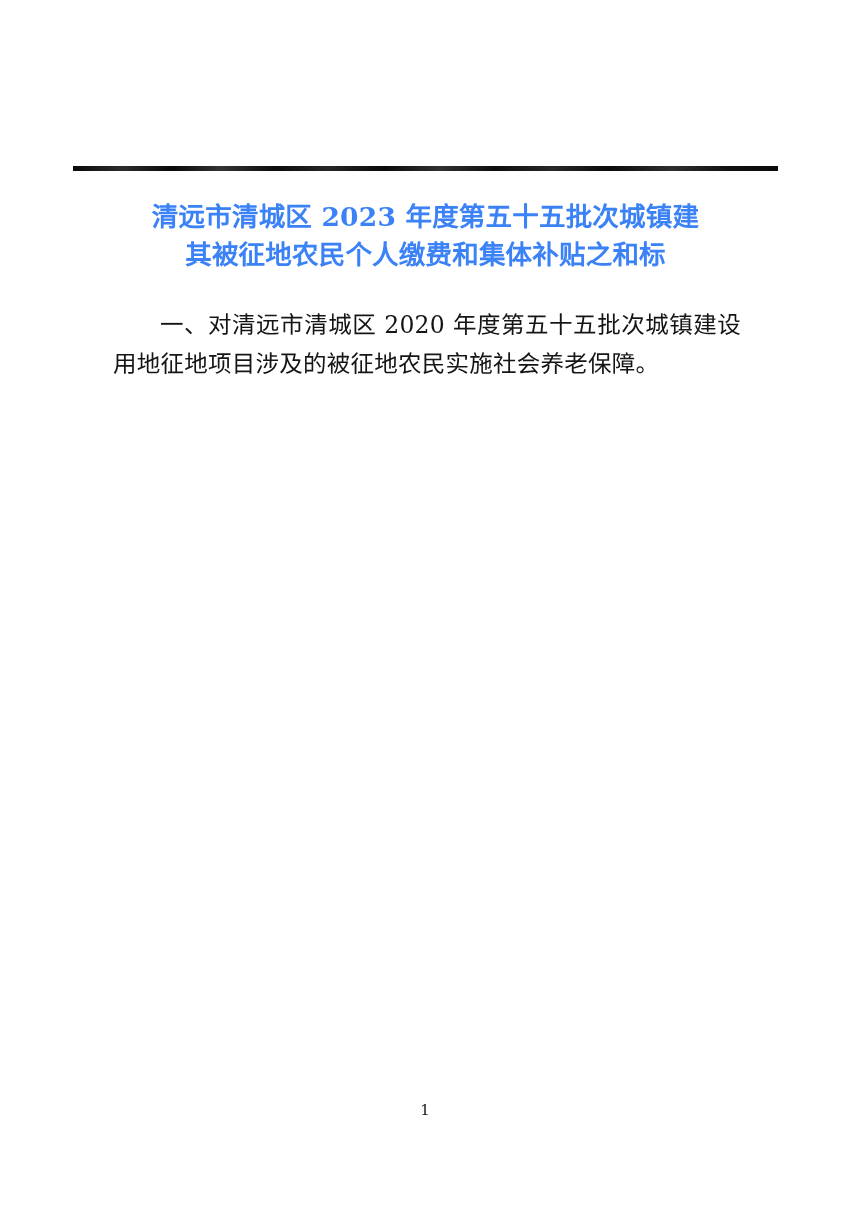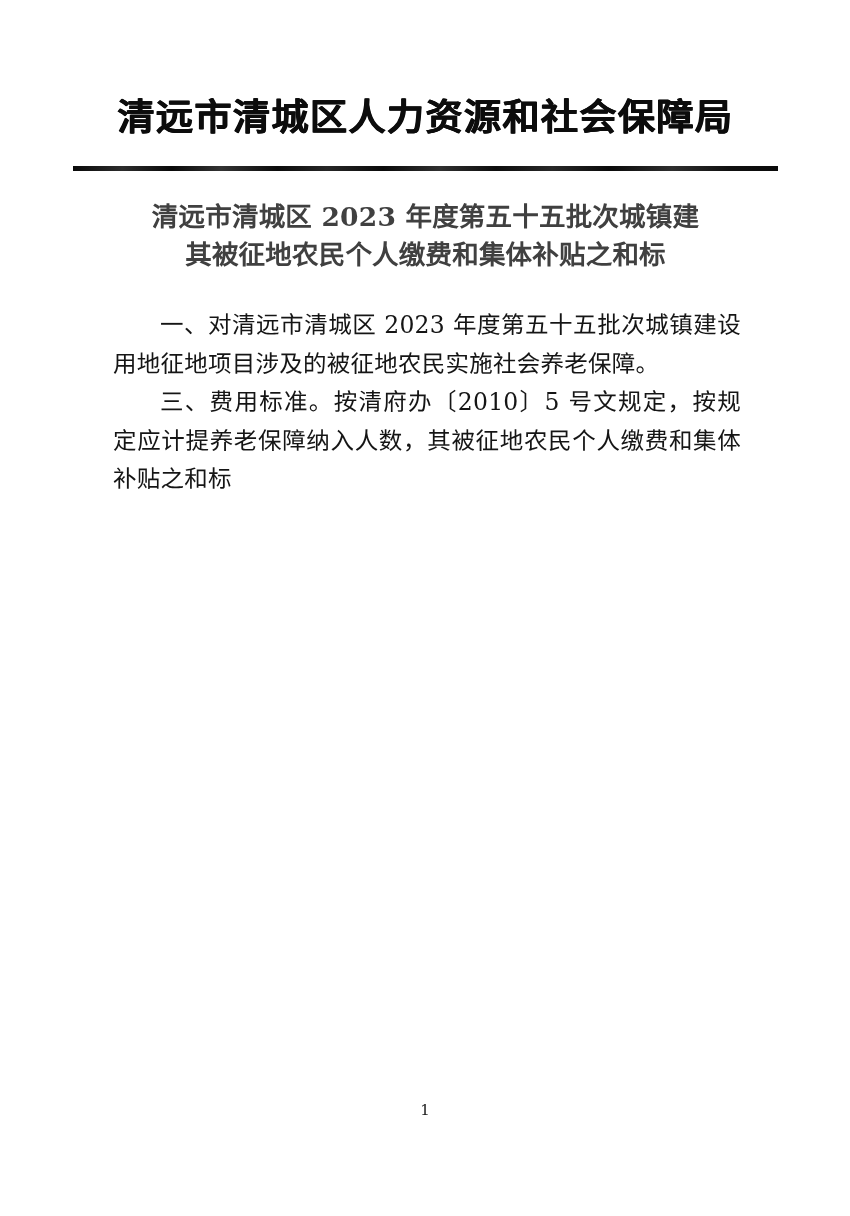--- a/index.html
+++ b/index.html
@@ -63,21 +63,21 @@
   .doc-title {
     position: absolute;
     left: 113px;
     top: 198px;
     width: 625px;
     text-align: center;
     font-weight: 700;
     font-size: 26.5px;
     line-height: 38px;
     letter-spacing: 0.2px;
-    color: #404040;
+    color: #3b82f6;
   }
   .doc-title .tl {
     display: block;
     white-space: nowrap;
   }
 
   
   .body-text {
     position: absolute;
     left: 113px;
@@ -106,31 +106,27 @@
     font-size: 15px;
     line-height: 20px;
     color: #161616;
   }
 </style>
 </head>
 <body>
 
 <div class="page">
 
-  <div class="letterhead">
-    <div class="letterhead-title">清远市清城区人力资源和社会保障局</div>
-  </div>
 
   <div class="letterhead-rule"></div>
 
   <div class="doc-title">
     <span class="tl">清远市清城区 2023 年度第五十五批次城镇建</span>
     <span class="tl">其被征地农民个人缴费和集体补贴之和标</span>
   </div>
 
   <div class="body-text">
-    <p class="para">一、对清远市清城区 2023 年度第五十五批次城镇建设用地征地项目涉及的被征地农民实施社会养老保障。</p>
-    <p class="para">三、费用标准。按清府办〔2010〕5 号文规定，按规定应计提养老保障纳入人数，其被征地农民个人缴费和集体补贴之和标</p>
+    <p class="para">一、对清远市清城区 2020 年度第五十五批次城镇建设用地征地项目涉及的被征地农民实施社会养老保障。</p>
   </div>
 
   <div class="page-number">1</div>
 
 </div>
 
 </body></html>

